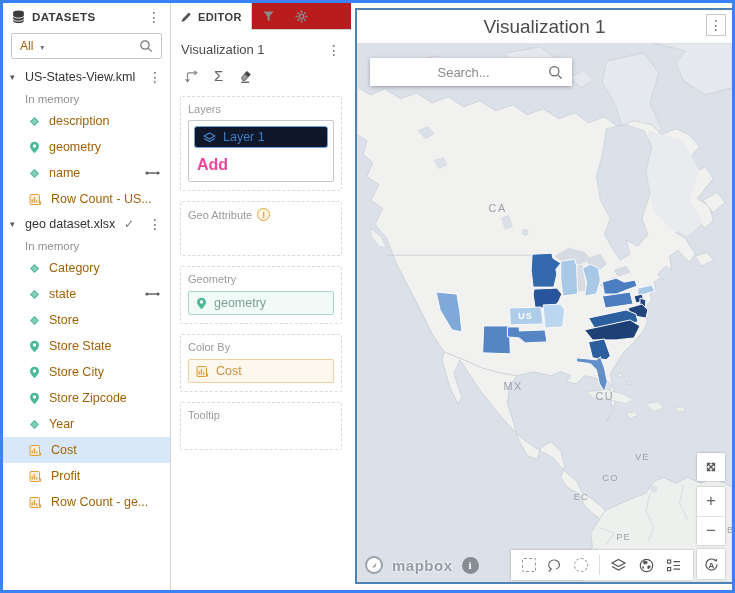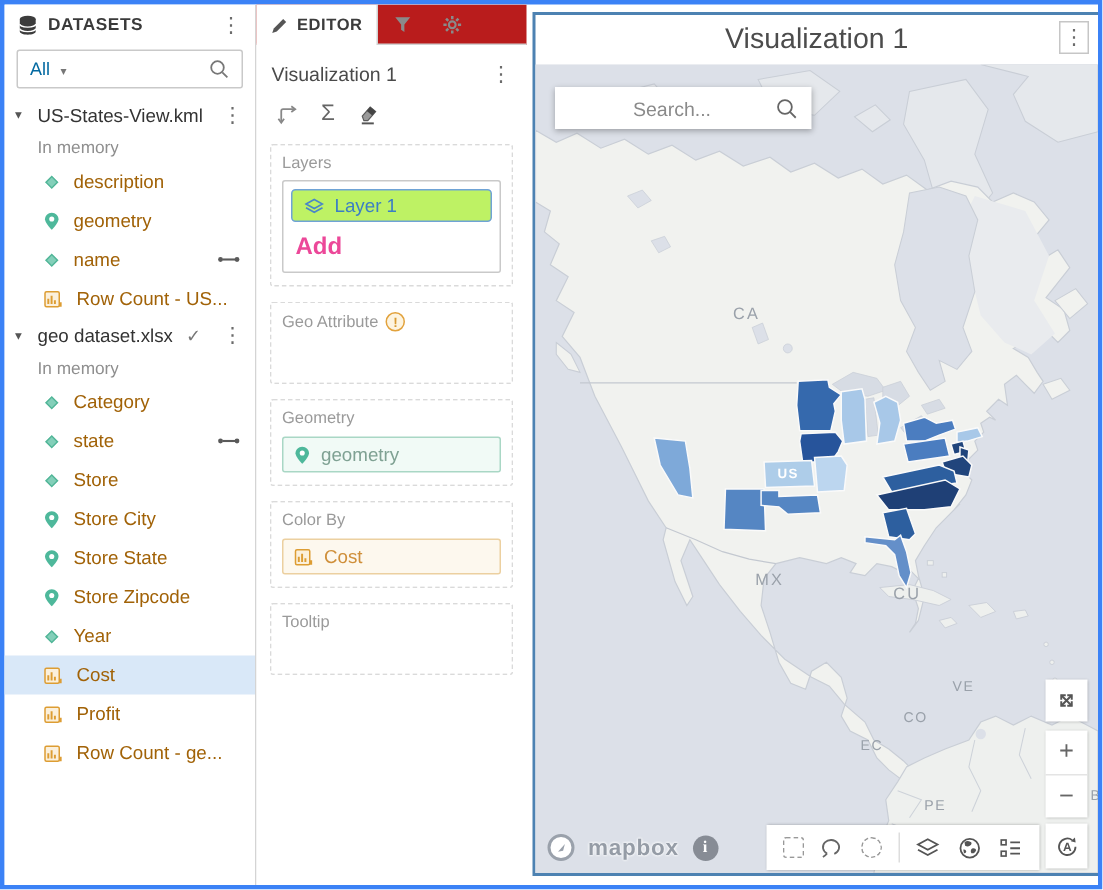--- a/index.html
+++ b/index.html
@@ -6,21 +6,21 @@
   *{box-sizing:border-box;}
   .frame{position:relative;width:735px;height:593px;border:3px solid #3b82f6;background:#fff;overflow:hidden;}
 
   
   .sidebar{position:absolute;left:0;top:0;width:168px;height:100%;background:#fff;border-right:1px solid #d4d4d4;}
   .sb-head{height:28px;display:flex;align-items:center;padding:0 9px;}
   .sb-title{font-size:11.5px;font-weight:bold;color:#3a3a3a;letter-spacing:.4px;margin-left:7px;}
   .sb-head .kebab{margin-left:auto;}
   .kebab{color:#6b6b6b;font-size:14px;line-height:1;cursor:pointer;font-family:"DejaVu Sans",sans-serif;}
   .sb-filter{margin:2px 8px 6px;height:26px;border:1px solid #c9c9c9;border-radius:2px;display:flex;align-items:center;padding:0 8px;}
-  .sb-filter .fval{font-size:12px;color:#0369a1;}
+  .sb-filter .fval{font-size:12px;color:#a16207;}
   .sb-filter .caret{font-size:8px;color:#777;margin-left:7px;margin-top:2px;}
   .sb-filter svg{margin-left:auto;}
 
   .srow{position:relative;height:26px;display:flex;align-items:center;font-size:12.5px;color:#a16207;padding:0 8px 0 26px;cursor:default;}
   .srow .tri{display:none;position:absolute;left:7px;top:50%;transform:translateY(-50%);font-size:9px;color:#555;}
   .srow .ic{display:none;margin-right:9px;flex:none;}
   .srow .lbl{white-space:nowrap;overflow:hidden;text-align:right;}
   .srow .chk{display:none;color:#777;font-size:12px;}
   .srow .lnk{display:none;margin-left:auto;margin-right:2px;}
   .srow .kb{display:none;}
@@ -44,39 +44,39 @@
   .tab.active .tlabel{font-size:11px;font-weight:bold;color:#3c3c3c;letter-spacing:.4px;margin-left:6px;}
   .tab.iconic{width:33px;justify-content:center;}
   .evtitle{display:flex;align-items:center;padding:12px 10px 4px;font-size:13px;color:#4a4a4a;}
   .evtitle .kebab{margin-left:auto;}
   .etools{display:flex;align-items:center;gap:15px;padding:6px 12px 2px;}
   .sigma{font-size:15px;color:#666;}
   .esec{margin:10px 9px 0;border:1px dashed #dadada;border-radius:2px;padding:6px 7px 8px;}
   .slab{font-size:11px;color:#9a9a9a;display:flex;align-items:center;gap:5px;}
   .warn{width:13px;height:13px;border-radius:50%;border:1px solid #e2a23c;background:#fdf4e0;color:#d89a32;font-size:9px;font-weight:bold;display:inline-flex;align-items:center;justify-content:center;}
   .inner-box{margin-top:5px;border:1px solid #c9c9c9;border-radius:2px;background:#fff;}
-  .lpill{background:#bef264;border:1px solid #6fa3d6;color:#3b7ec5;height:22px;border-radius:3px;display:flex;align-items:center;padding:0 8px;margin:5px;font-size:12.5px;gap:7px;}
+  .lpill{background:#0f172a;border:1px solid #6fa3d6;color:#3b7ec5;height:22px;border-radius:3px;display:flex;align-items:center;padding:0 8px;margin:5px;font-size:12.5px;gap:7px;}
   .add{color:#ec4899;font-weight:bold;font-size:16px;padding:3px 8px 7px;cursor:pointer;}
   .pill{margin-top:6px;height:24px;border-radius:2px;display:flex;align-items:center;padding:0 7px;font-size:12.5px;gap:7px;}
   .pill.geo{background:#f1faf6;border:1px solid #a9d7c5;color:#7fa193;}
   .pill.measure{background:#fdf8ee;border:1px solid #ecd0a0;color:#cf8f3a;}
   .emptyspace{height:26px;}
   .emptyspace.small{height:20px;}
 
   
   .viz{position:absolute;left:352px;top:5px;width:379px;height:576px;border:2px solid #4d82b2;background:#fff;}
   .vtitle{height:33px;display:flex;align-items:center;justify-content:center;font-size:19px;color:#4c4c4c;position:relative;}
   .vkebab{position:absolute;right:6px;top:4px;width:20px;height:22px;border:1px solid #c6c6c6;background:#fff;display:flex;align-items:center;justify-content:center;cursor:pointer;}
   .mapwrap{position:absolute;left:0;right:0;top:33px;bottom:0;overflow:hidden;background:#dce0e8;}
   svg.map{position:absolute;left:0;top:0;width:100%;height:100%;}
   svg.map text{font-family:"Liberation Sans","DejaVu Sans",sans-serif;fill:#9aa1aa;font-size:11px;letter-spacing:1.5px;}
   svg.map text.sm{font-size:9.5px;letter-spacing:1px;}
   svg.map text.us-label{fill:#fff;font-size:9px;font-weight:bold;letter-spacing:1px;}
 
-  .searchbox{position:absolute;left:13px;top:15px;width:171px;height:28px;background:#fff;box-shadow:0 1px 4px rgba(0,0,0,.3);display:flex;align-items:center;padding:0 9px;}
+  .searchbox{position:absolute;left:13px;top:15px;width:202px;height:28px;background:#fff;box-shadow:0 1px 4px rgba(0,0,0,.3);display:flex;align-items:center;padding:0 9px;}
   .searchbox .ph{flex:1;text-align:center;color:#8a8a8a;font-size:13px;}
   .mbtn{position:absolute;background:#fff;box-shadow:0 0 2px rgba(0,0,0,.3);display:flex;align-items:center;justify-content:center;cursor:pointer;}
   .btn-expand{right:7px;top:410px;width:28px;height:28px;}
   .zoomp{position:absolute;right:7px;top:444px;width:28px;height:58px;background:#fff;box-shadow:0 0 2px rgba(0,0,0,.3);display:flex;flex-direction:column;}
   .zoomp .zb{flex:1;display:flex;align-items:center;justify-content:center;font-size:17px;color:#666;cursor:pointer;}
   .zoomp .zb:first-child{border-bottom:1px solid #e4e4e4;}
   .btn-rotate{right:7px;top:506px;width:28px;height:30px;}
   .maptools{position:absolute;left:154px;top:507px;width:182px;height:30px;background:#fff;box-shadow:0 0 2px rgba(0,0,0,.3);display:flex;align-items:center;justify-content:space-evenly;}
   .mt-div{width:1px;height:20px;background:#ddd;}
   .dashsq{width:14px;height:14px;border:1.5px dashed #999;border-radius:2px;cursor:pointer;}
@@ -226,32 +226,32 @@
 
         </div>
 
         <div class="srow t-field ic-geo">
 
           <svg class="ic geo" width="11" height="13" viewBox="0 0 11 13">
             <path d="M5.5,0.8 C2.9,0.8 1,2.8 1,5.2 C1,7.9 5.5,12.2 5.5,12.2 C5.5,12.2 10,7.9 10,5.2 C10,2.8 8.1,0.8 5.5,0.8 Z" fill="#4eb89b"></path>
             <circle cx="5.5" cy="5" r="1.7" fill="#fff"></circle>
           </svg>
 
-          <span class="lbl">Store City</span>
+          <span class="lbl">Store State</span>
 
         </div>
 
         <div class="srow t-field ic-geo">
 
           <svg class="ic geo" width="11" height="13" viewBox="0 0 11 13">
             <path d="M5.5,0.8 C2.9,0.8 1,2.8 1,5.2 C1,7.9 5.5,12.2 5.5,12.2 C5.5,12.2 10,7.9 10,5.2 C10,2.8 8.1,0.8 5.5,0.8 Z" fill="#4eb89b"></path>
             <circle cx="5.5" cy="5" r="1.7" fill="#fff"></circle>
           </svg>
 
-          <span class="lbl">Store State</span>
+          <span class="lbl">Store City</span>
 
         </div>
 
         <div class="srow t-field ic-geo">
 
           <svg class="ic geo" width="11" height="13" viewBox="0 0 11 13">
             <path d="M5.5,0.8 C2.9,0.8 1,2.8 1,5.2 C1,7.9 5.5,12.2 5.5,12.2 C5.5,12.2 10,7.9 10,5.2 C10,2.8 8.1,0.8 5.5,0.8 Z" fill="#4eb89b"></path>
             <circle cx="5.5" cy="5" r="1.7" fill="#fff"></circle>
           </svg>
 

